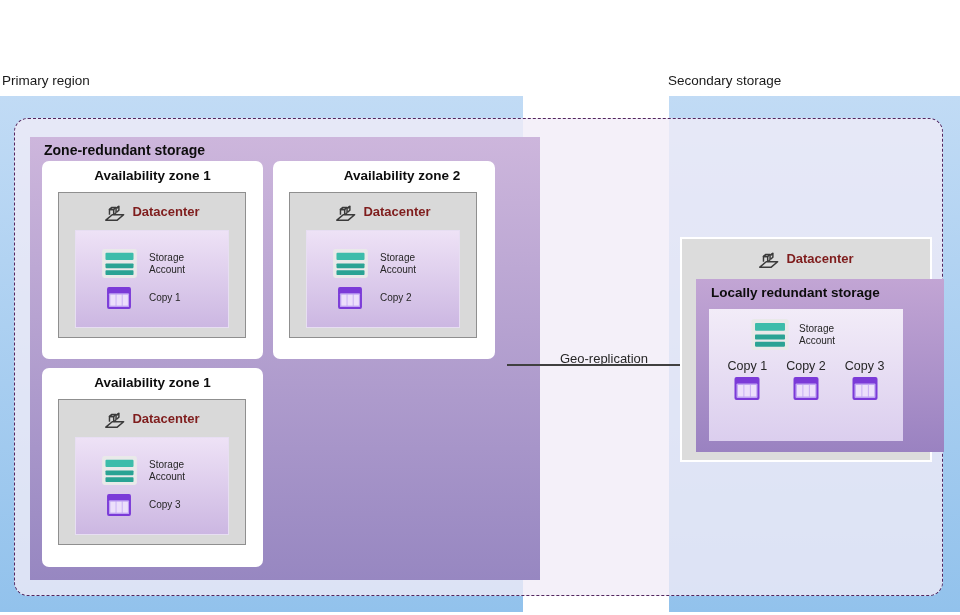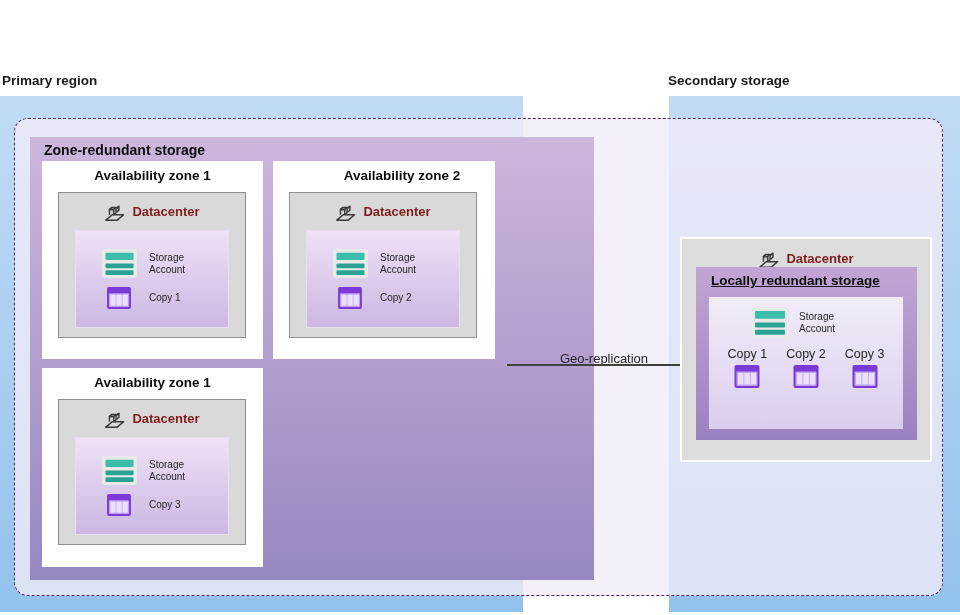--- a/index.html
+++ b/index.html
@@ -10,21 +10,21 @@
   }
 
   
   .diagram-title {
     position:absolute; left:0; top:9px; width:960px; text-align:center;
     font-size:17.5px; font-weight:bold; line-height:25px; color:#111;
   }
 
   
   .region-label {
-    position:absolute; font-size:13.5px; font-weight:bold; color:#1a1a1a;
+    position:absolute; font-size:13.5px; font-weight:normal; color:#1a1a1a;
   }
   #primary-region-label   { left:2px;   top:73px; }
   #secondary-region-label { left:668px; top:73px; }
 
   
   .region {
     position:absolute; top:96px; height:516px;
     background:linear-gradient(180deg, var(--region-blue-top), var(--region-blue-bottom));
   }
   #primary-region   { left:0;     width:523px; }
@@ -33,29 +33,29 @@
   
   .dashed-zone {
     position:absolute; left:14px; top:118px; width:929px; height:478px;
     border:1.6px dashed var(--dash-border);
     border-radius:14px;
     background: var(--dash-fill);
   }
 
   
   .zrs-box {
-    position:absolute; left:30px; top:137px; width:564px; height:443px;
+    position:absolute; left:30px; top:137px; width:510px; height:443px;
     background:linear-gradient(180deg, var(--zrs-top), var(--zrs-bottom));
   }
   .zrs-title {
     position:absolute; left:14px; top:5px;
     font-size:14px; font-weight:bold; color:#0d0d0d;
   }
   .zone {
-    position:absolute; background:#ffffff; width:221px; height:198px;
+    position:absolute; background:#ffffff; width:221px; height:198px;border-radius:7px;
   }
   #zone1 { left:12px;  top:24px; }
   #zone2 { left:243px; top:24px; width:222px;padding-left:36px; }
   #zone3 { left:12px;  top:231px; height:199px; }
   .zone-title {
     margin-top:7px; text-align:center; font-size:13.5px; font-weight:bold; color:#0d0d0d;
   }
   .dc-box {
     position:absolute; left:16px; top:31px; width:188px; height:146px;
     background:var(--datacenter-gray); border:1px solid #8f8f8f;
@@ -91,23 +91,22 @@
 
   
   .sec-dc {
     position:absolute; left:680px; top:237px; width:252px; height:225px;
     background:#dcdcdc; border:2px solid #ffffff;
   }
   .sec-dc-header {
     height:38px; display:flex; align-items:center; justify-content:center; gap:7px;
   }
   .lrs-box {
-    position:absolute; left:14px; top:28px; width:221px; height:173px;
+    position:absolute; left:14px; top:40px; width:248px; height:173px;
     background:linear-gradient(180deg, var(--lrs-top), var(--lrs-bottom));
-    text-decoration:underline;
   }
   .lrs-title {
     margin:6px 0 0 15px; font-size:13.5px; font-weight:bold; color:#0d0d0d;
   }
   .lrs-inner {
     position:absolute; left:13px; top:30px; width:194px; height:132px;
     background:linear-gradient(180deg, var(--lrs-inner-top), var(--lrs-inner-bottom));
   }
   .lrs-storage-row {
     margin-top:10px; display:flex; justify-content:center; align-items:center; gap:10px;

